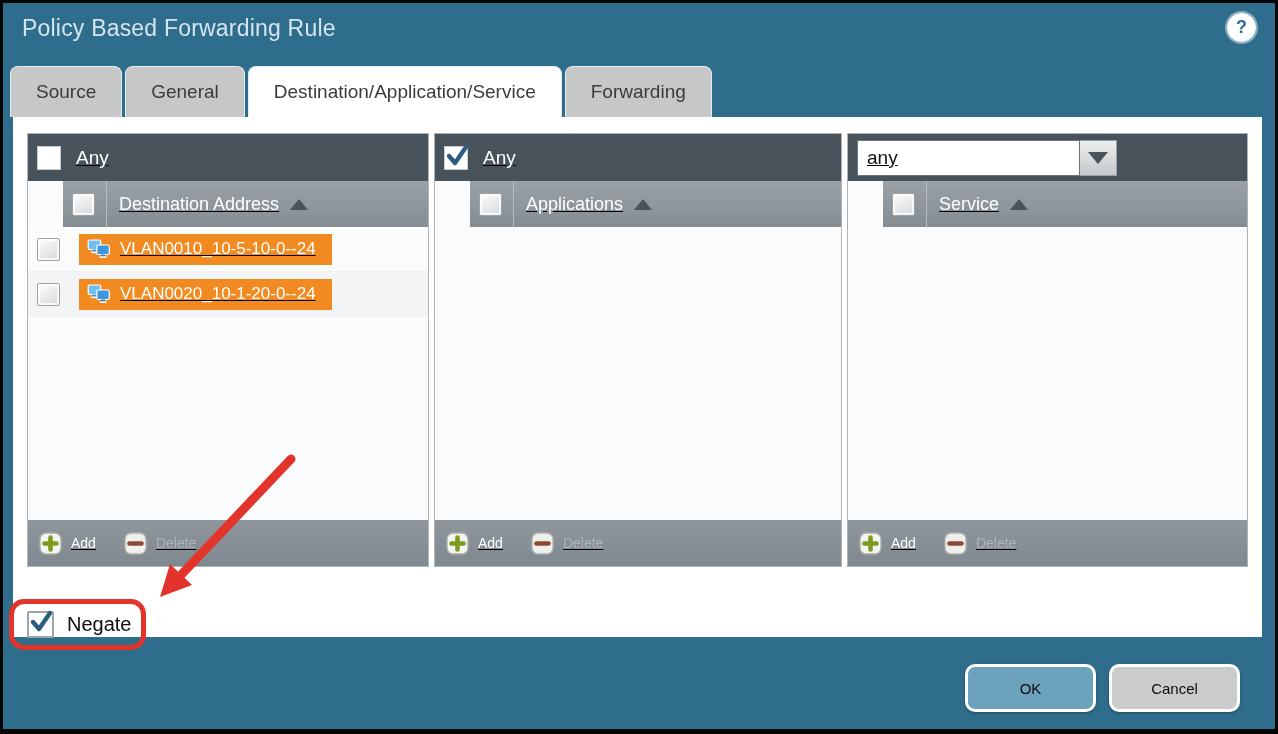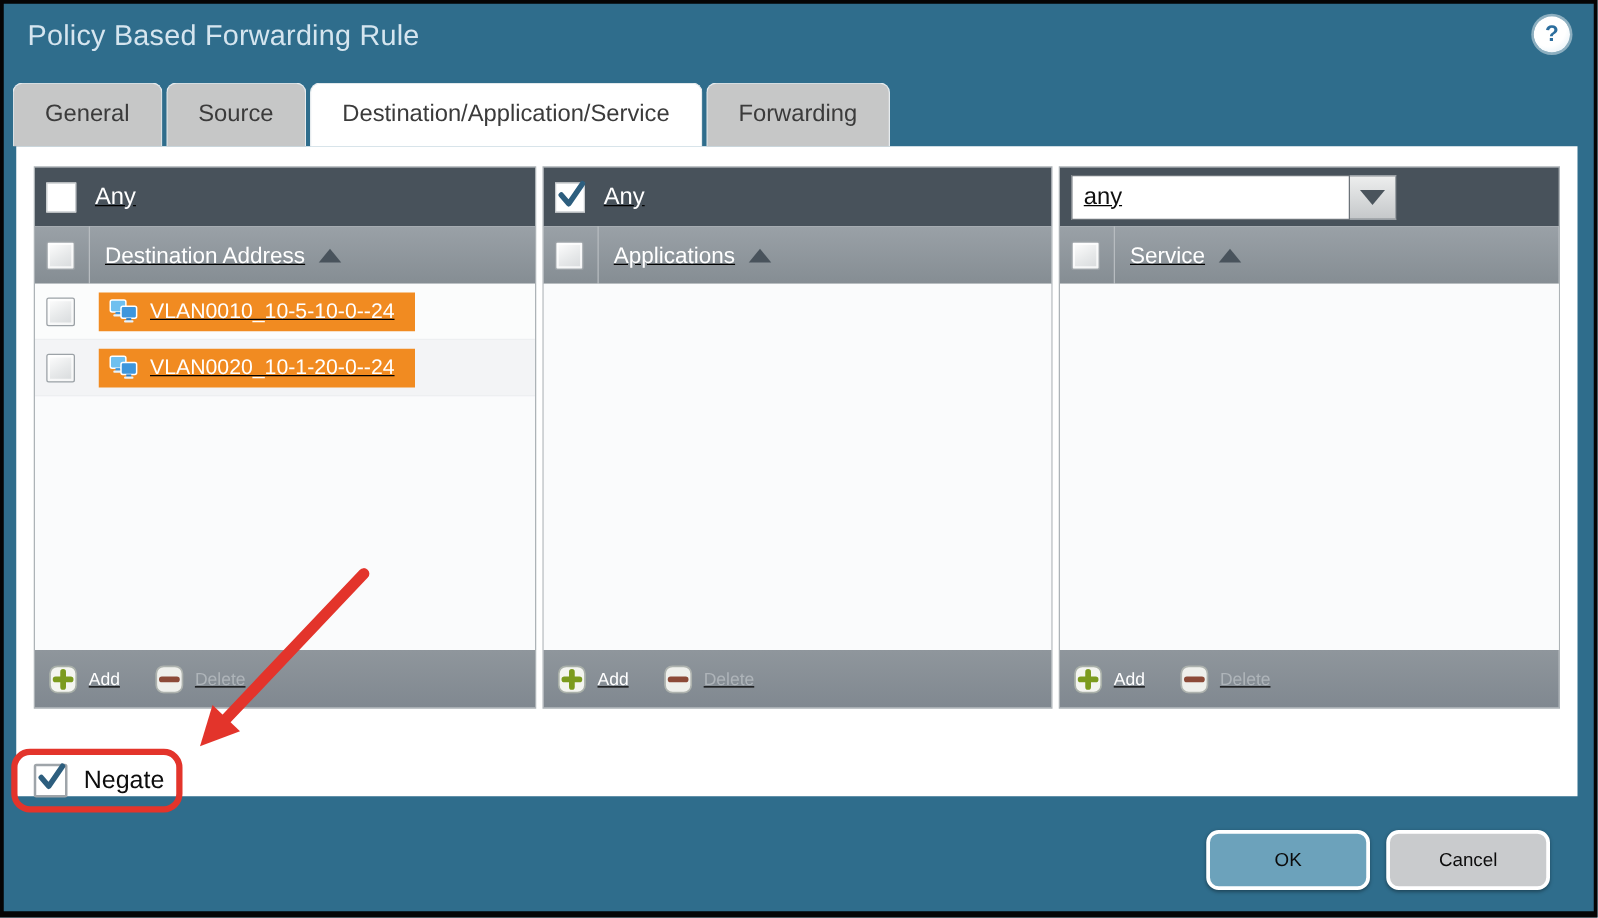--- a/index.html
+++ b/index.html
@@ -39,21 +39,21 @@
   .anylabel{color:#FFFFFF;font-size:19px;}
   .cb-any{width:22px;height:22px;background:#FFFFFF;border:1px solid #C9CDD0;box-sizing:content-box;position:relative;cursor:pointer;flex:none;}
   .cb-bevel{
     width:21px;height:21px;flex:none;border:1px solid #9CA2A7;border-radius:2px;cursor:pointer;
     background:linear-gradient(150deg,#ffffff 0%,#e7e9ea 55%,#d6d9db 100%);
     box-shadow:inset 0 0 0 2px rgba(255,255,255,.75);
   }
   .cb-check{position:absolute;left:-1px;top:-4px;width:26px;height:26px;}
   .subhead{
     height:46px;flex:none;background:linear-gradient(#9AA1A7,#858D93);
-    display:flex;align-items:center;padding:0 9px;color:#FFFFFF;font-size:18px;
+    display:flex;align-items:center;padding:0 9px;color:#FFFFFF;font-size:18px;margin-left:35px;
   }
   .vsep{width:1px;align-self:stretch;background:#B7BCC0;margin:0 12px 0 11px;flex:none;}
   .sort-up{width:0;height:0;border-left:9px solid transparent;border-right:9px solid transparent;border-bottom:11px solid #49535C;margin-left:11px;flex:none;}
   .colbody{flex:1;background:#FAFBFC;overflow:hidden;}
   .lrow{height:44px;display:flex;align-items:center;padding:0 9px;border-bottom:1px solid #EDEFF1;background:#FBFCFC;}
   .lrow.alt{background:#F3F4F6;}
   .chip{
     margin-left:19px;height:31px;background:#F18B21;display:inline-flex;align-items:center;
     gap:9px;padding:0 16px 0 8px;color:#FFFFFF;font-size:17px;cursor:pointer;
   }
@@ -87,22 +87,22 @@
   .btn.ok{left:965px;background:#6CA2BB;}
   .btn.cancel{left:1109px;background:#C9CBCD;}
 </style>
 </head>
 <body>
 
 <div class="titlebar">Policy Based Forwarding Rule</div>
 <div class="help">?</div>
 
 <div class="tabs">
+  <div class="tab">Source</div>
   <div class="tab">General</div>
-  <div class="tab">Source</div>
   <div class="tab active">Destination/Application/Service</div>
   <div class="tab">Forwarding</div>
 </div>
 
 <div class="panel">
 
   <div class="col col1">
     <div class="colhead">
       <span class="cb-any"></span>
       <span class="anylabel">Any</span>

